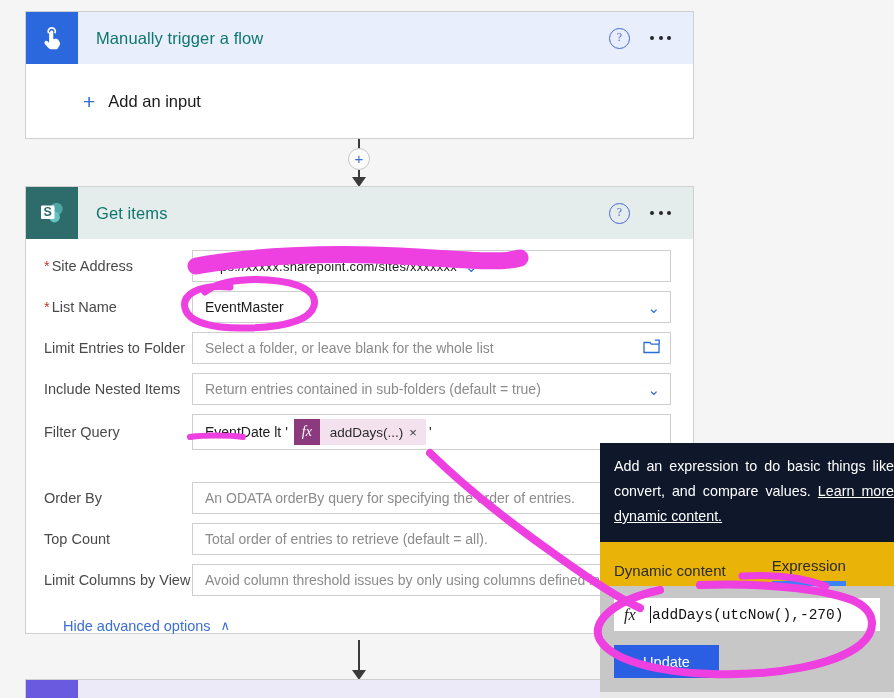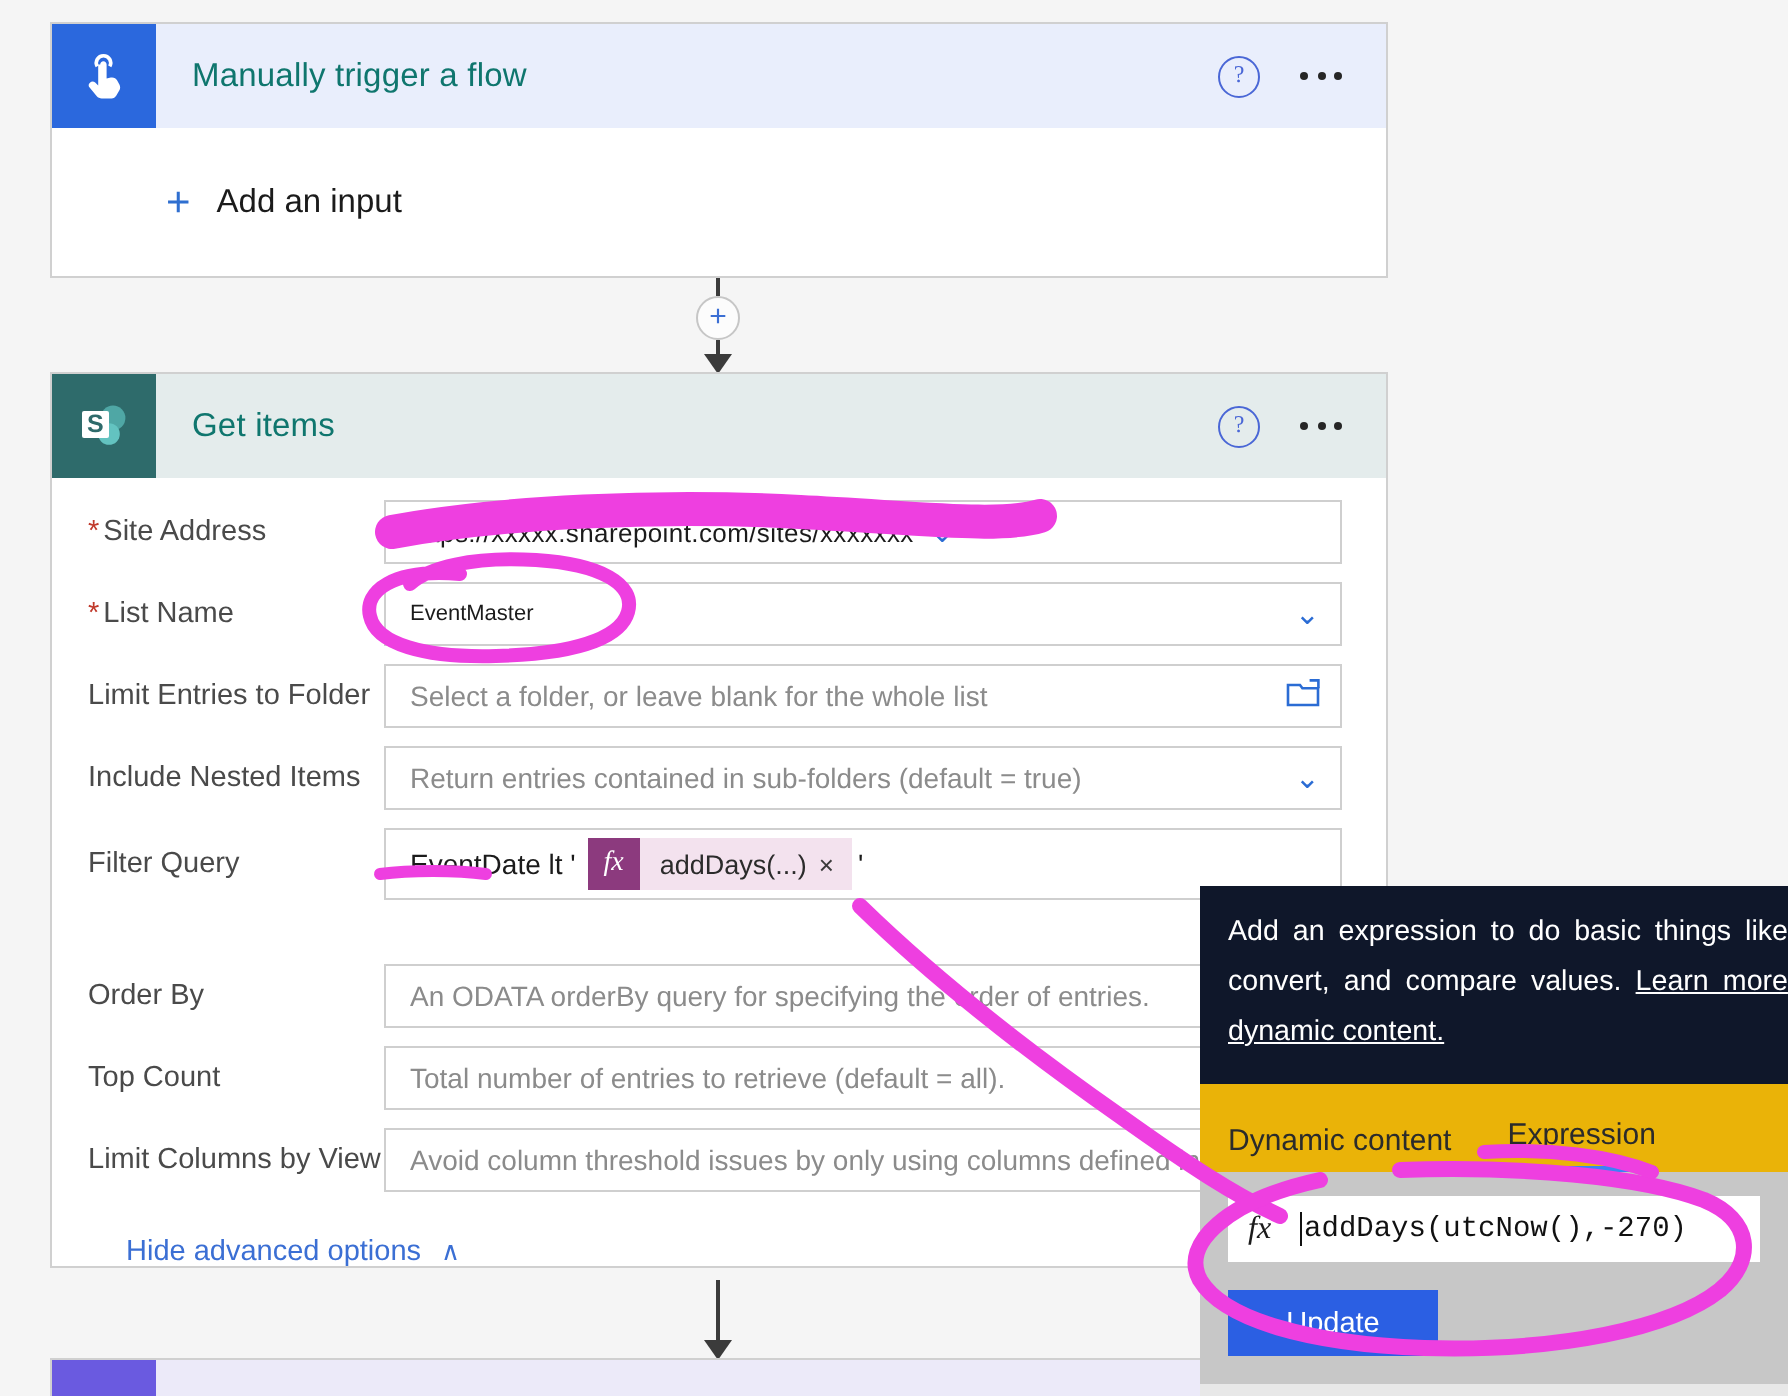--- a/index.html
+++ b/index.html
@@ -195,21 +195,21 @@
   }
   .f-placeholder {
     color: #8b8b8b;
     font-size: 14px;
     white-space: nowrap;
     overflow: hidden;
     flex: 1 1 auto;
   }
   .f-value {
     color: #1b1b1b;
-    font-size: 11px;
+    font-size: 14px;
     white-space: nowrap;
     overflow: hidden;
     flex: 1 1 auto;
   }
   .chevron {
     color: #2b6cd4;
     font-size: 15px;
     margin-left: 8px;
     flex: 0 0 auto;
     line-height: 1;
@@ -352,22 +352,23 @@
     box-sizing: border-box;
   }
   .expr-tab {
     font-size: 15px;
     color: #2b2b2b;
     padding-bottom: 7px;
     cursor: pointer;
     white-space: nowrap;
   }
   .expr-tab.active {
-    border-bottom: 3px solid #3b82f6;
+    border-bottom: 5px solid #3b82f6;
     font-weight: 400;
+    margin-left: 18px;
   }
   .expr-editor-wrap {
     background: #c7c7c7;
     padding: 12px 14px 14px 14px;
   }
   .expr-input {
     background: #ffffff;
     height: 33px;
     display: flex;
     align-items: center;
@@ -544,21 +545,21 @@
       <div class="form-row">
         <div class="f-label">Order By</div>
         <div class="f-control">
           <span class="f-placeholder">An ODATA orderBy query for specifying the order of entries.</span>
         </div>
       </div>
 
       <div class="form-row">
         <div class="f-label">Top Count</div>
         <div class="f-control">
-          <span class="f-placeholder">Total number of entries to retrieve (default = all).</span>
+          <span class="f-placeholder">Total order of entries to retrieve (default = all).</span>
         </div>
       </div>
 
       <div class="form-row">
         <div class="f-label">Limit Columns by View</div>
         <div class="f-control">
           <span class="f-placeholder">Avoid column threshold issues by only using columns defined in a view.</span>
         </div>
       </div>
     </div>

